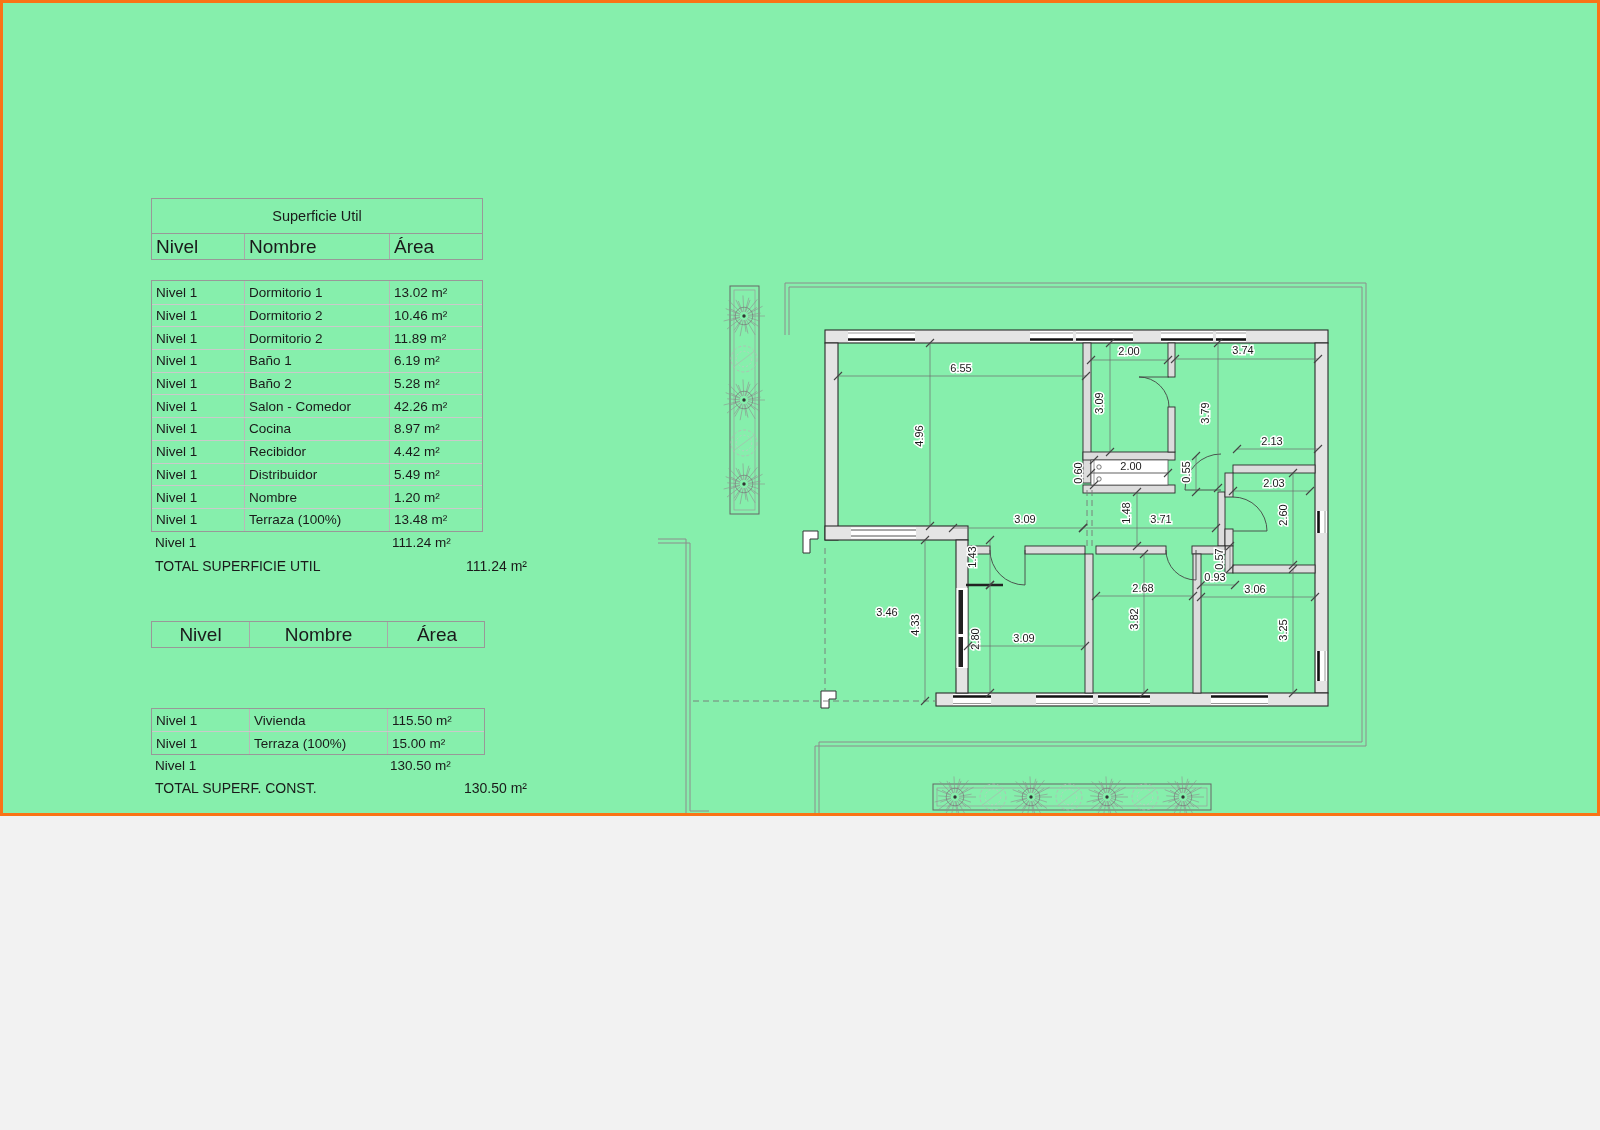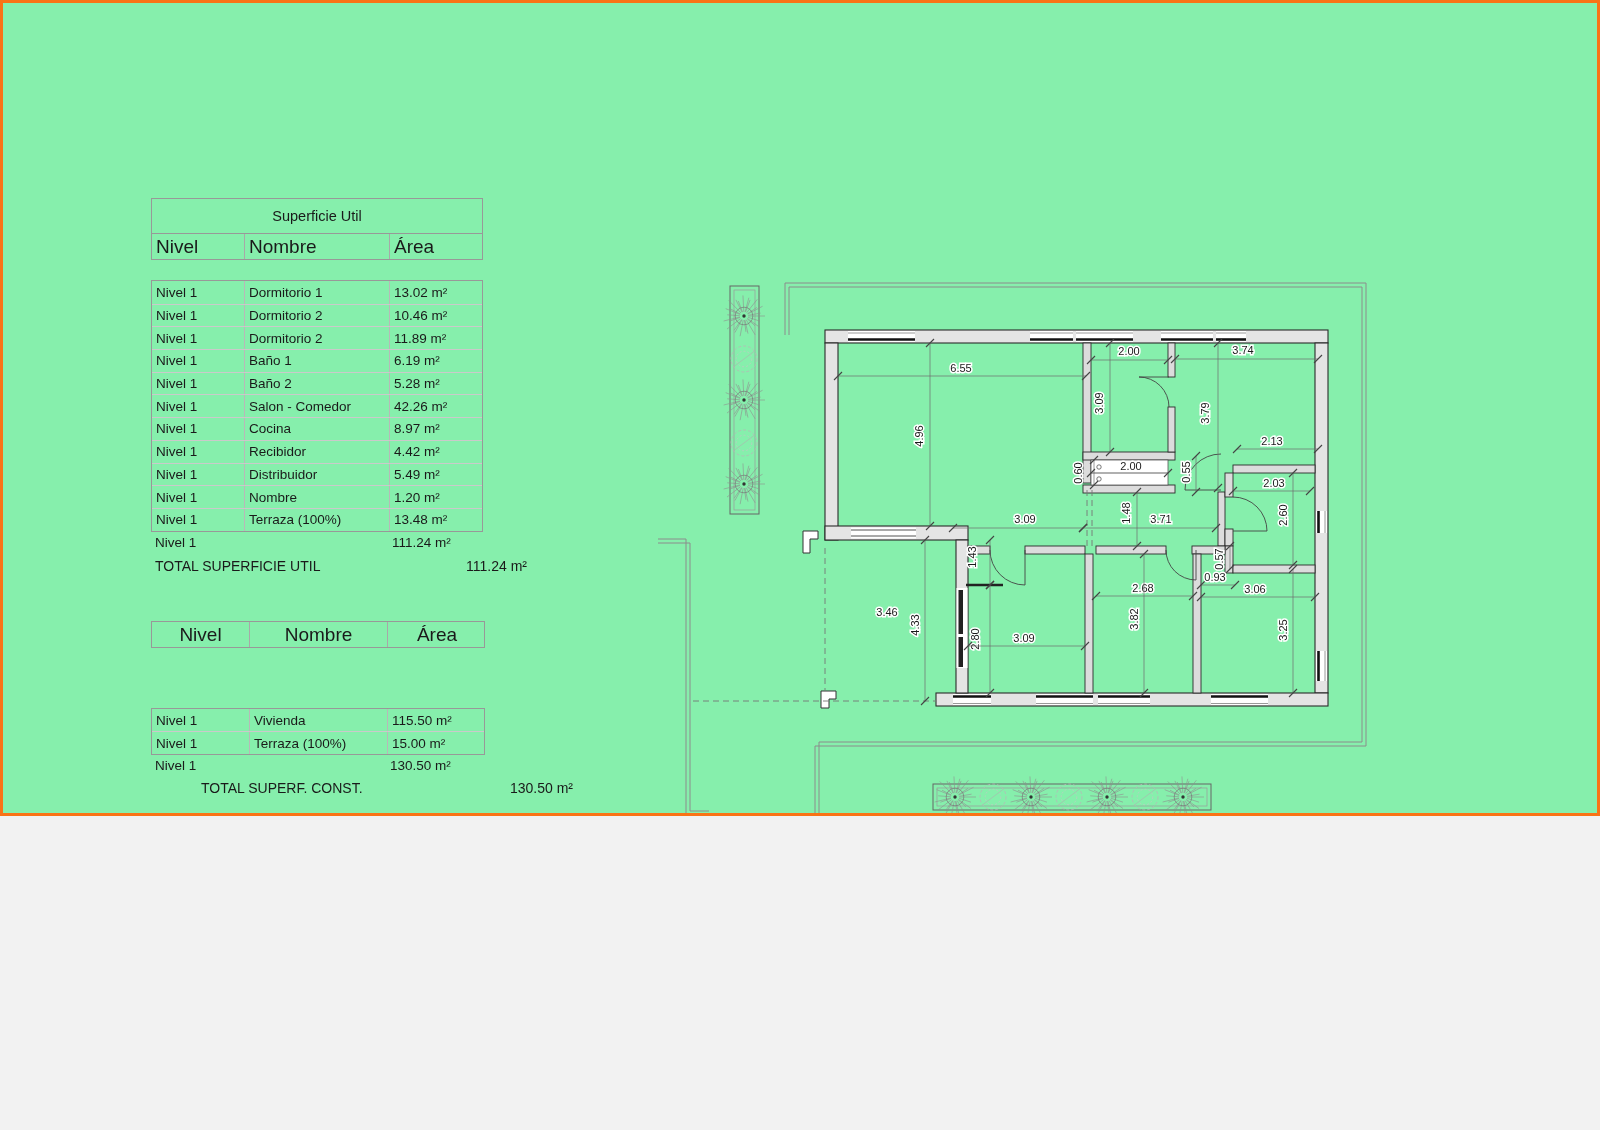--- a/index.html
+++ b/index.html
@@ -29,21 +29,21 @@
   .t2 .tbody{top:87px;}
   .row{font-size:13.5px;}
   .t1 .row{height:22.7px;}
   .t2 .row{height:22.4px;}
   .row+.row{border-top:1px solid #cacaca;}
   .cell{display:flex;align-items:center;padding-left:4px;overflow:hidden;white-space:nowrap;}
   .cell+.cell{border-left:1px solid #b8b8b8;}
   .plain-row{position:absolute;left:0;width:100%;height:23px;font-size:13.5px;}
   .plain-row>div{display:flex;align-items:center;padding-left:4px;white-space:nowrap;}
   .t1 .sub{top:333px;}  .t1 .total{top:356px;}
-  .t2 .sub{top:133px;}  .t2 .total{top:155px;margin-left:46px;}
+  .t2 .sub{top:133px;}  .t2 .total{top:155px;}
   .total{font-size:14px;gap:37px;}
   .total .lbl{grid-column:1/3;}
 
   
   #plan{position:absolute;left:0;top:0;}
   .scale-note{position:absolute;left:1355px;top:1078px;font-size:18px;color:#222;text-decoration:underline;}
 </style>
 </head>
 <body>
 

